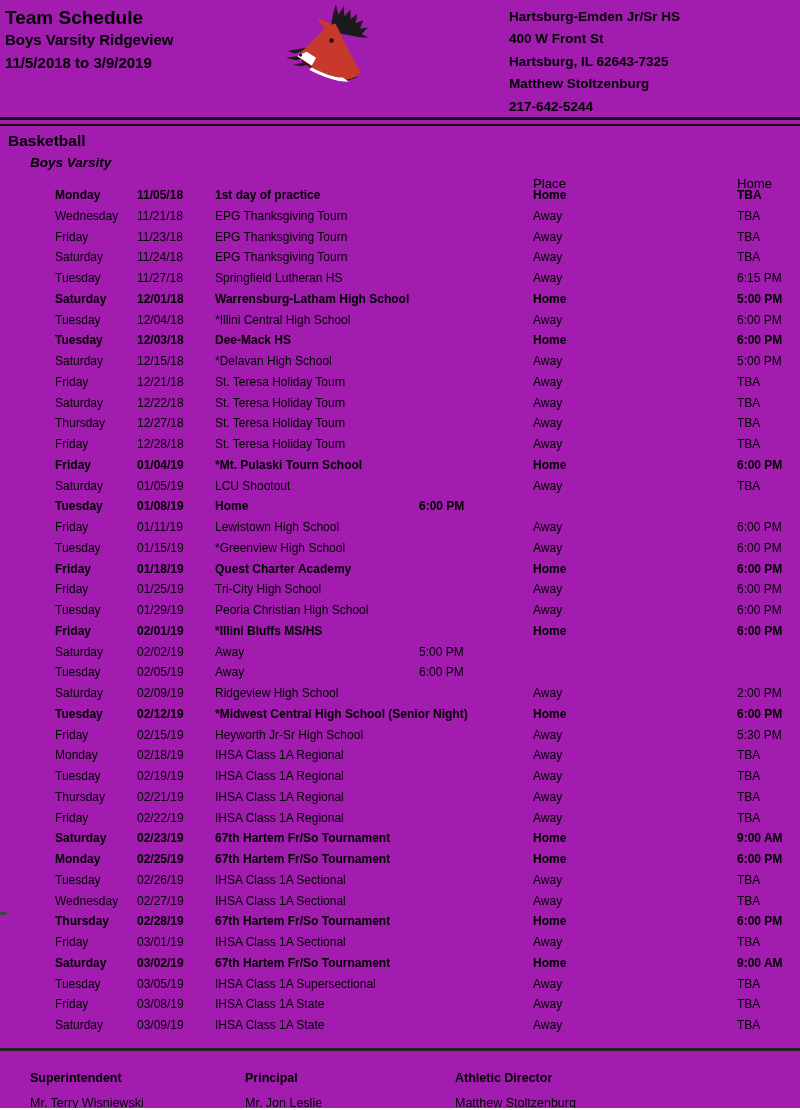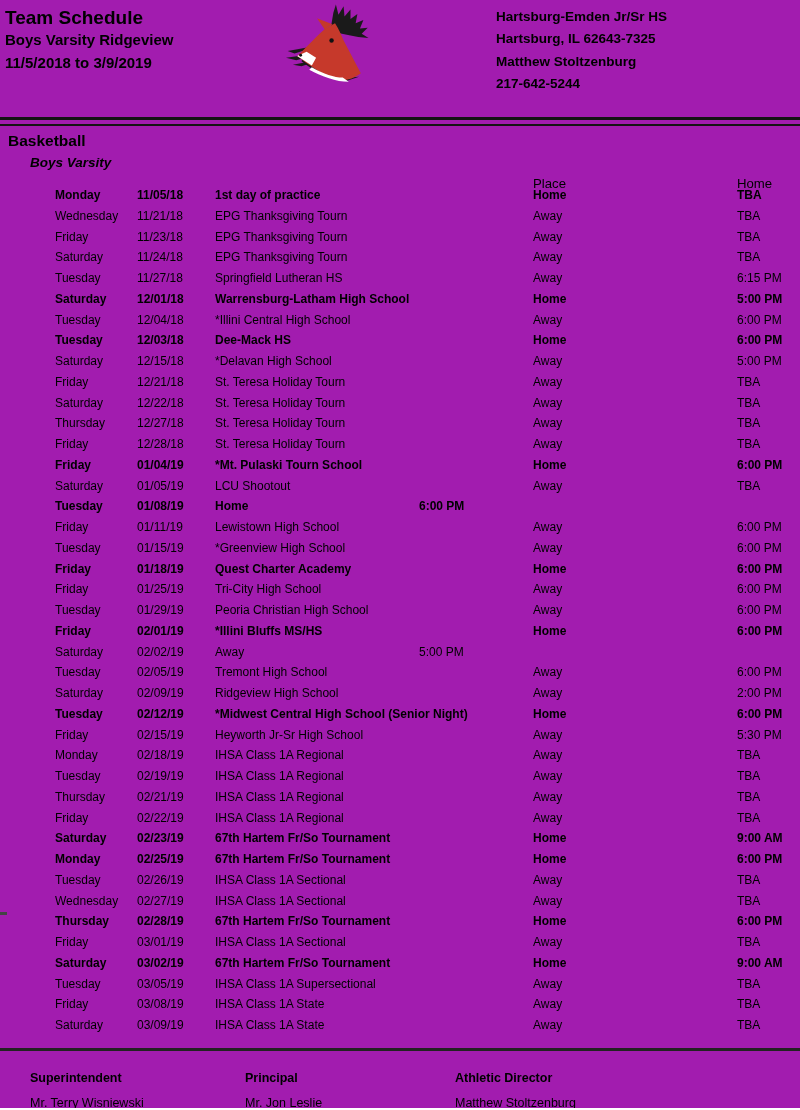--- a/index.html
+++ b/index.html
@@ -3,21 +3,21 @@
 <meta charset="utf-8">
 <style>
   html,body{margin:0;padding:0;background:#fff;}
   .page{position:relative;width:800px;height:1108px;background:#a21caf;overflow:hidden;
         font-family:"Liberation Sans",sans-serif;color:#000;}
 
   
   .hdr-title{position:absolute;left:5px;top:7px;font-size:19px;font-weight:700;}
   .hdr-subtitle{position:absolute;left:5px;top:31px;font-size:15px;font-weight:700;}
   .hdr-range{position:absolute;left:5px;top:54px;font-size:15px;font-weight:700;}
-  .hdr-right{position:absolute;left:496px;top:6px;font-size:13.5px;font-weight:700;line-height:22.4px;}
+  .hdr-right{position:absolute;left:509px;top:6px;font-size:13.5px;font-weight:700;line-height:22.4px;}
   .logo{position:absolute;left:286px;top:2px;width:86px;height:84px;}
 
   .double-rule{position:absolute;left:0;top:117px;width:800px;}
   .double-rule .bar{height:2.5px;background:#141414;}
   .double-rule .gap{height:4px;}
 
   .section-sport{position:absolute;left:8px;top:132px;font-size:15.5px;font-weight:700;}
   .section-team{position:absolute;left:30px;top:155px;font-size:13.5px;font-weight:700;font-style:italic;}
 
   
@@ -65,20 +65,21 @@
       <path fill="#c6392b" d="M45,31 L36,18 L54,25 Z"></path>
       <path fill="#ffffff" d="M13,62 L30,73 L35,64 L24,57 Z"></path>
       <path fill="#ffffff" d="M30,75 C44,83 56,87 66,87 L73,92 C58,92 42,86 27,78 Z"></path>
       <circle cx="53" cy="44" r="2.6" fill="#111"></circle>
       <circle cx="17" cy="61" r="1.7" fill="#111"></circle>
     </svg>
   </div>
 
   <div class="hdr-right">
     <div>Hartsburg-Emden Jr/Sr HS</div>
+    <div>400 W Front St</div>
     <div>Hartsburg, IL 62643-7325</div>
     <div>Matthew Stoltzenburg</div>
     <div>217-642-5244</div>
   </div>
 
   <div class="double-rule">
     <div class="bar"></div>
       <div class="gap"></div>
       <div class="bar"></div>
   </div>
@@ -270,21 +271,20 @@
     <div class="row">
       <span class="c-day">Saturday</span>
       <span class="c-date">02/02/19</span>
       <span class="c-place">Away</span>
       <span class="c-time">5:00 PM</span>
     </div>
 
     <div class="row">
       <span class="c-day">Tuesday</span>
       <span class="c-date">02/05/19</span>
-      <span class="c-event">Tremont High School</span>
       <span class="c-place">Away</span>
       <span class="c-time">6:00 PM</span>
     </div>
 
     <div class="row">
       <span class="c-day">Saturday</span>
       <span class="c-date">02/09/19</span>
       <span class="c-event">Ridgeview High School</span>
       <span class="c-place">Away</span>
       <span class="c-time">2:00 PM</span>

